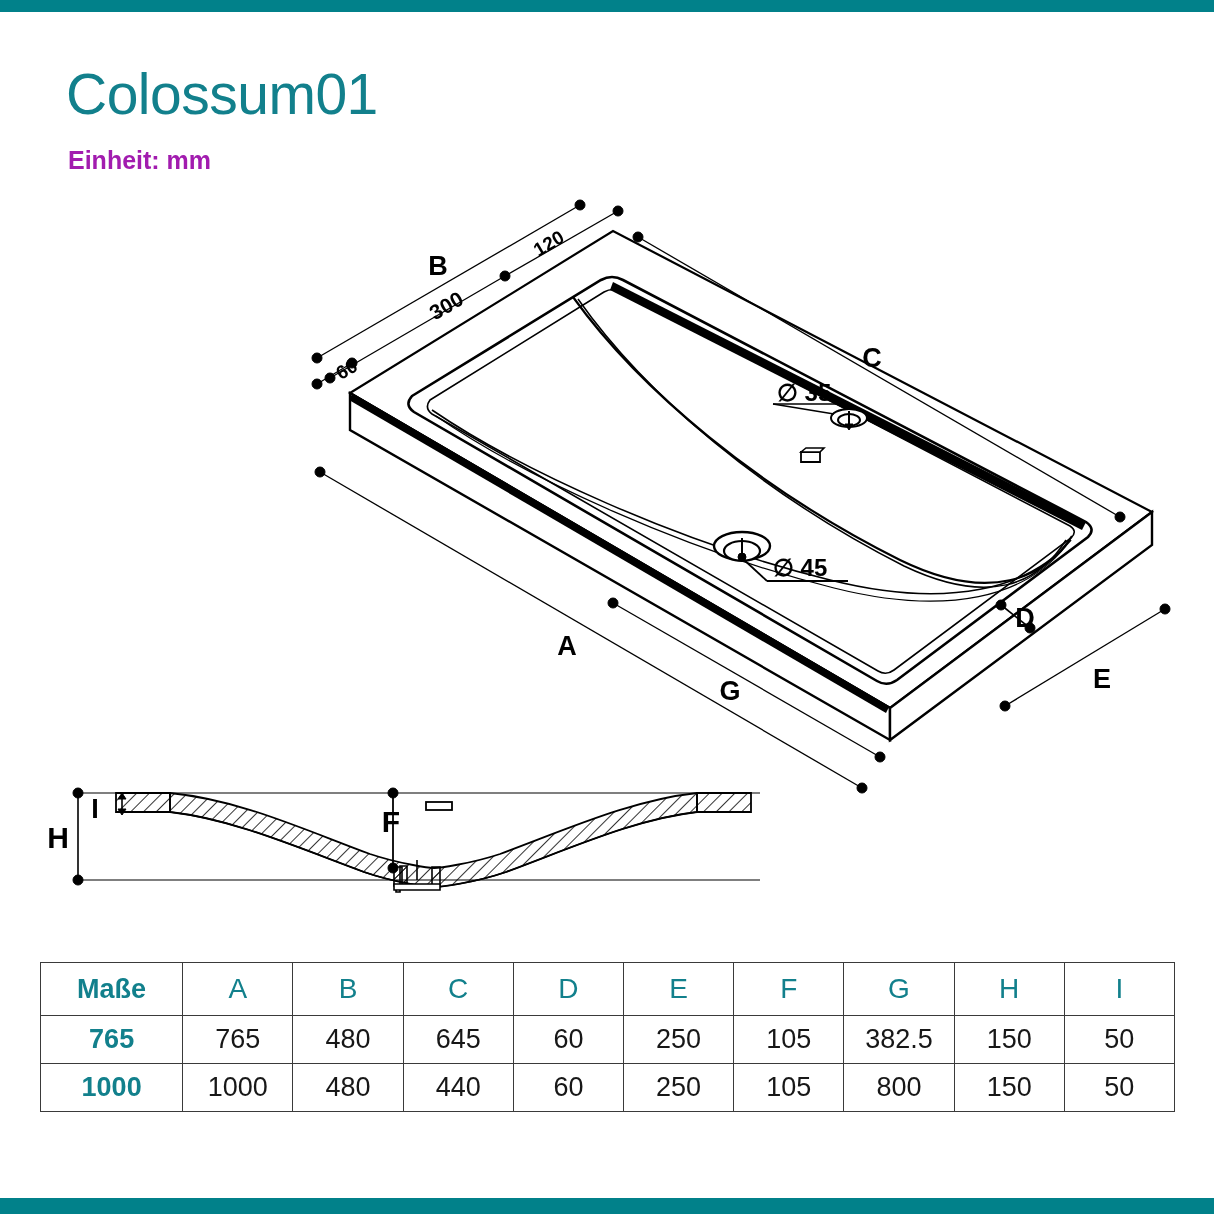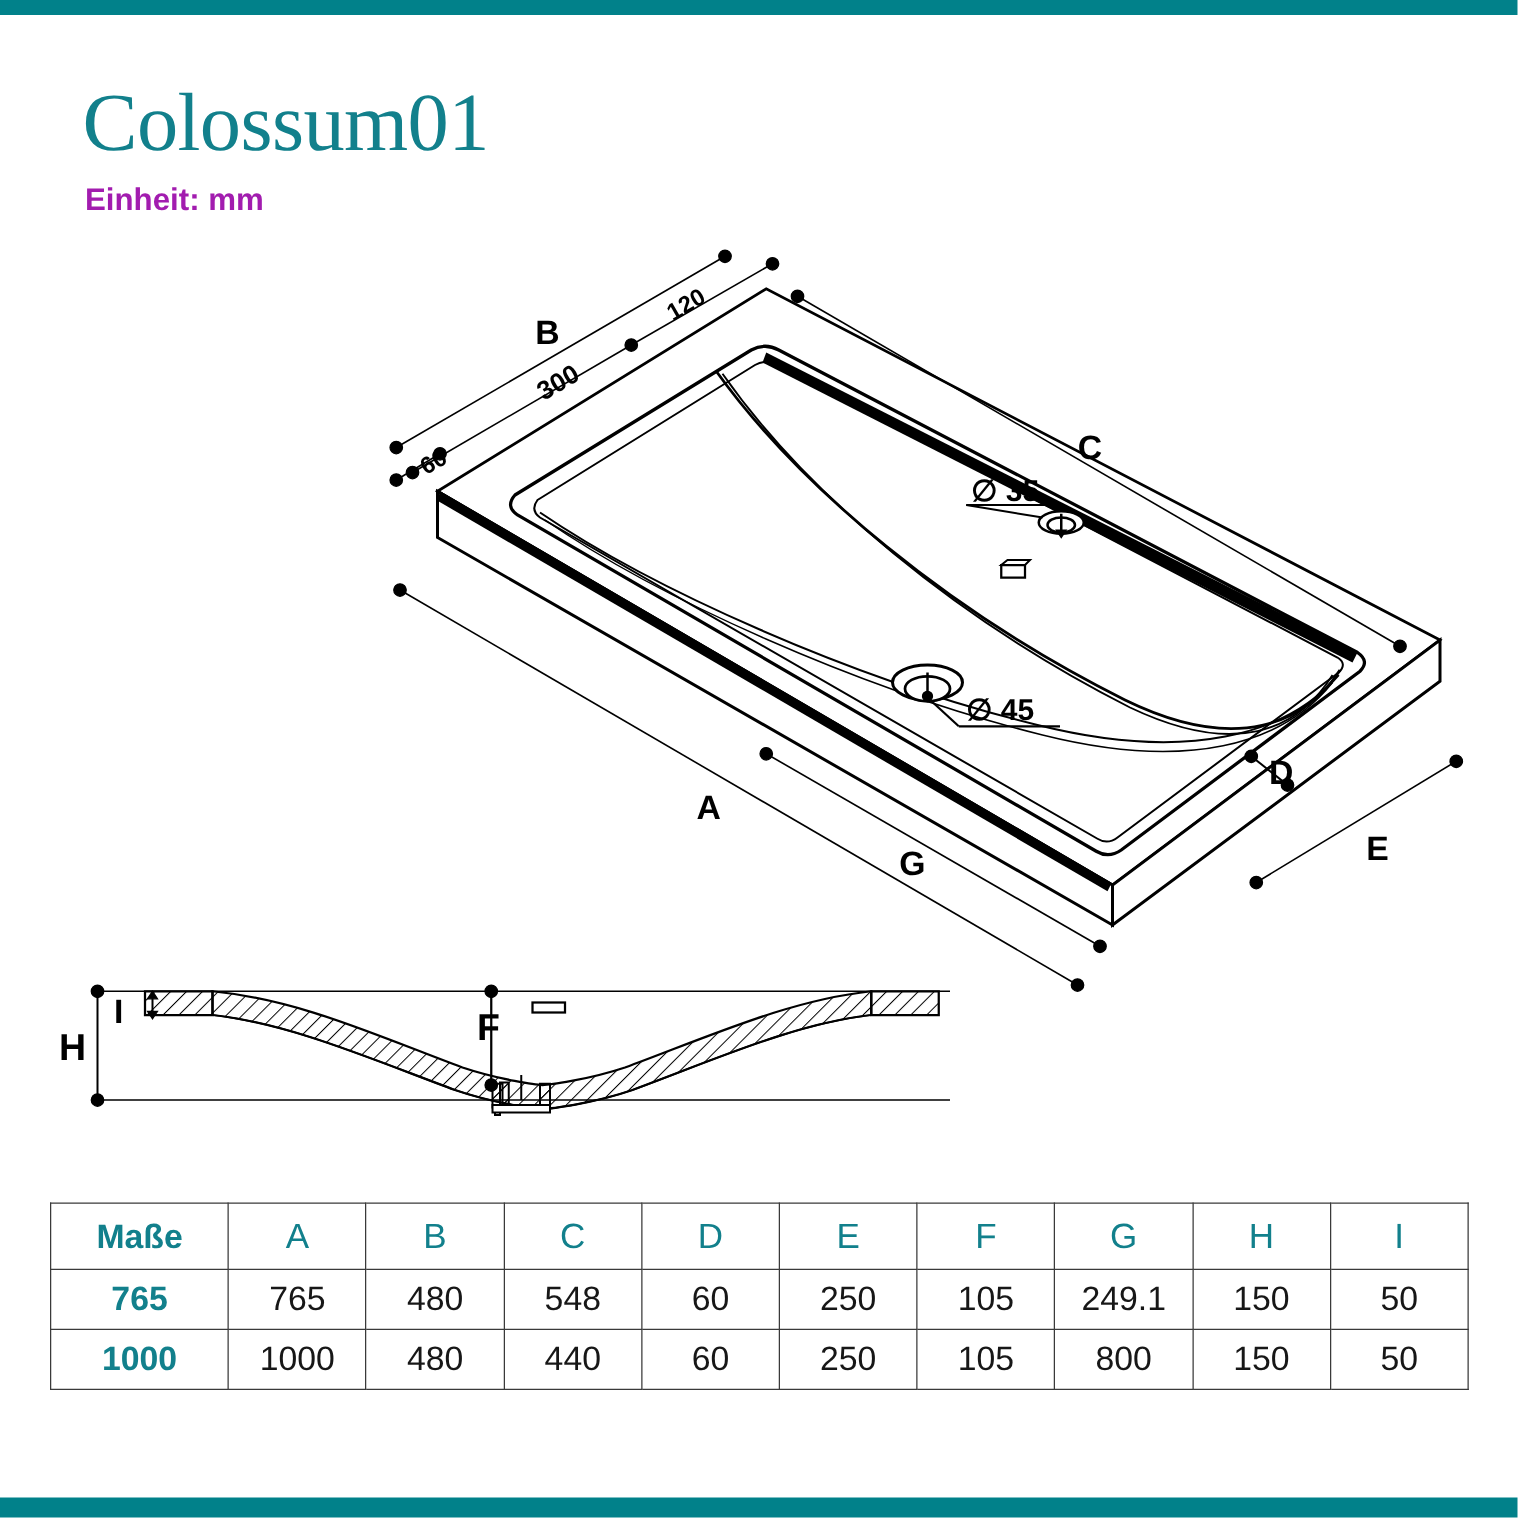--- a/index.html
+++ b/index.html
@@ -20,27 +20,26 @@
     width: 1214px;
     background: #01818a;
   }
   #bar-top { top: 0; height: 12px; }
   #bar-bottom { top: 1198px; height: 16px; }
 
   #page-title {
     position: absolute;
     left: 66px;
     top: 66px;
-    font-size: 66px;
+    font-size: 57px;
     font-weight: 400;
     color: #12808c;
     letter-spacing: -0.5px;
     line-height: 1;
     white-space: nowrap;
-    font-family: Liberation Serif, serif;
   }
   #page-subtitle {
     position: absolute;
     left: 68px;
     top: 148px;
     font-size: 25px;
     font-weight: bold;
     color: #a21caf;
     line-height: 1;
     white-space: nowrap;
@@ -338,25 +337,25 @@
       <th>G</th>
       <th>H</th>
       <th>I</th>
     </tr>
   </thead>
   <tbody>
     <tr>
       <td class="row-key">765</td>
       <td>765</td>
       <td>480</td>
-      <td>548</td>
+      <td>645</td>
       <td>60</td>
       <td>250</td>
       <td>105</td>
-      <td>249.1</td>
+      <td>382.5</td>
       <td>150</td>
       <td>50</td>
     </tr>
     <tr>
       <td class="row-key">1000</td>
       <td>1000</td>
       <td>480</td>
       <td>440</td>
       <td>60</td>
       <td>250</td>

